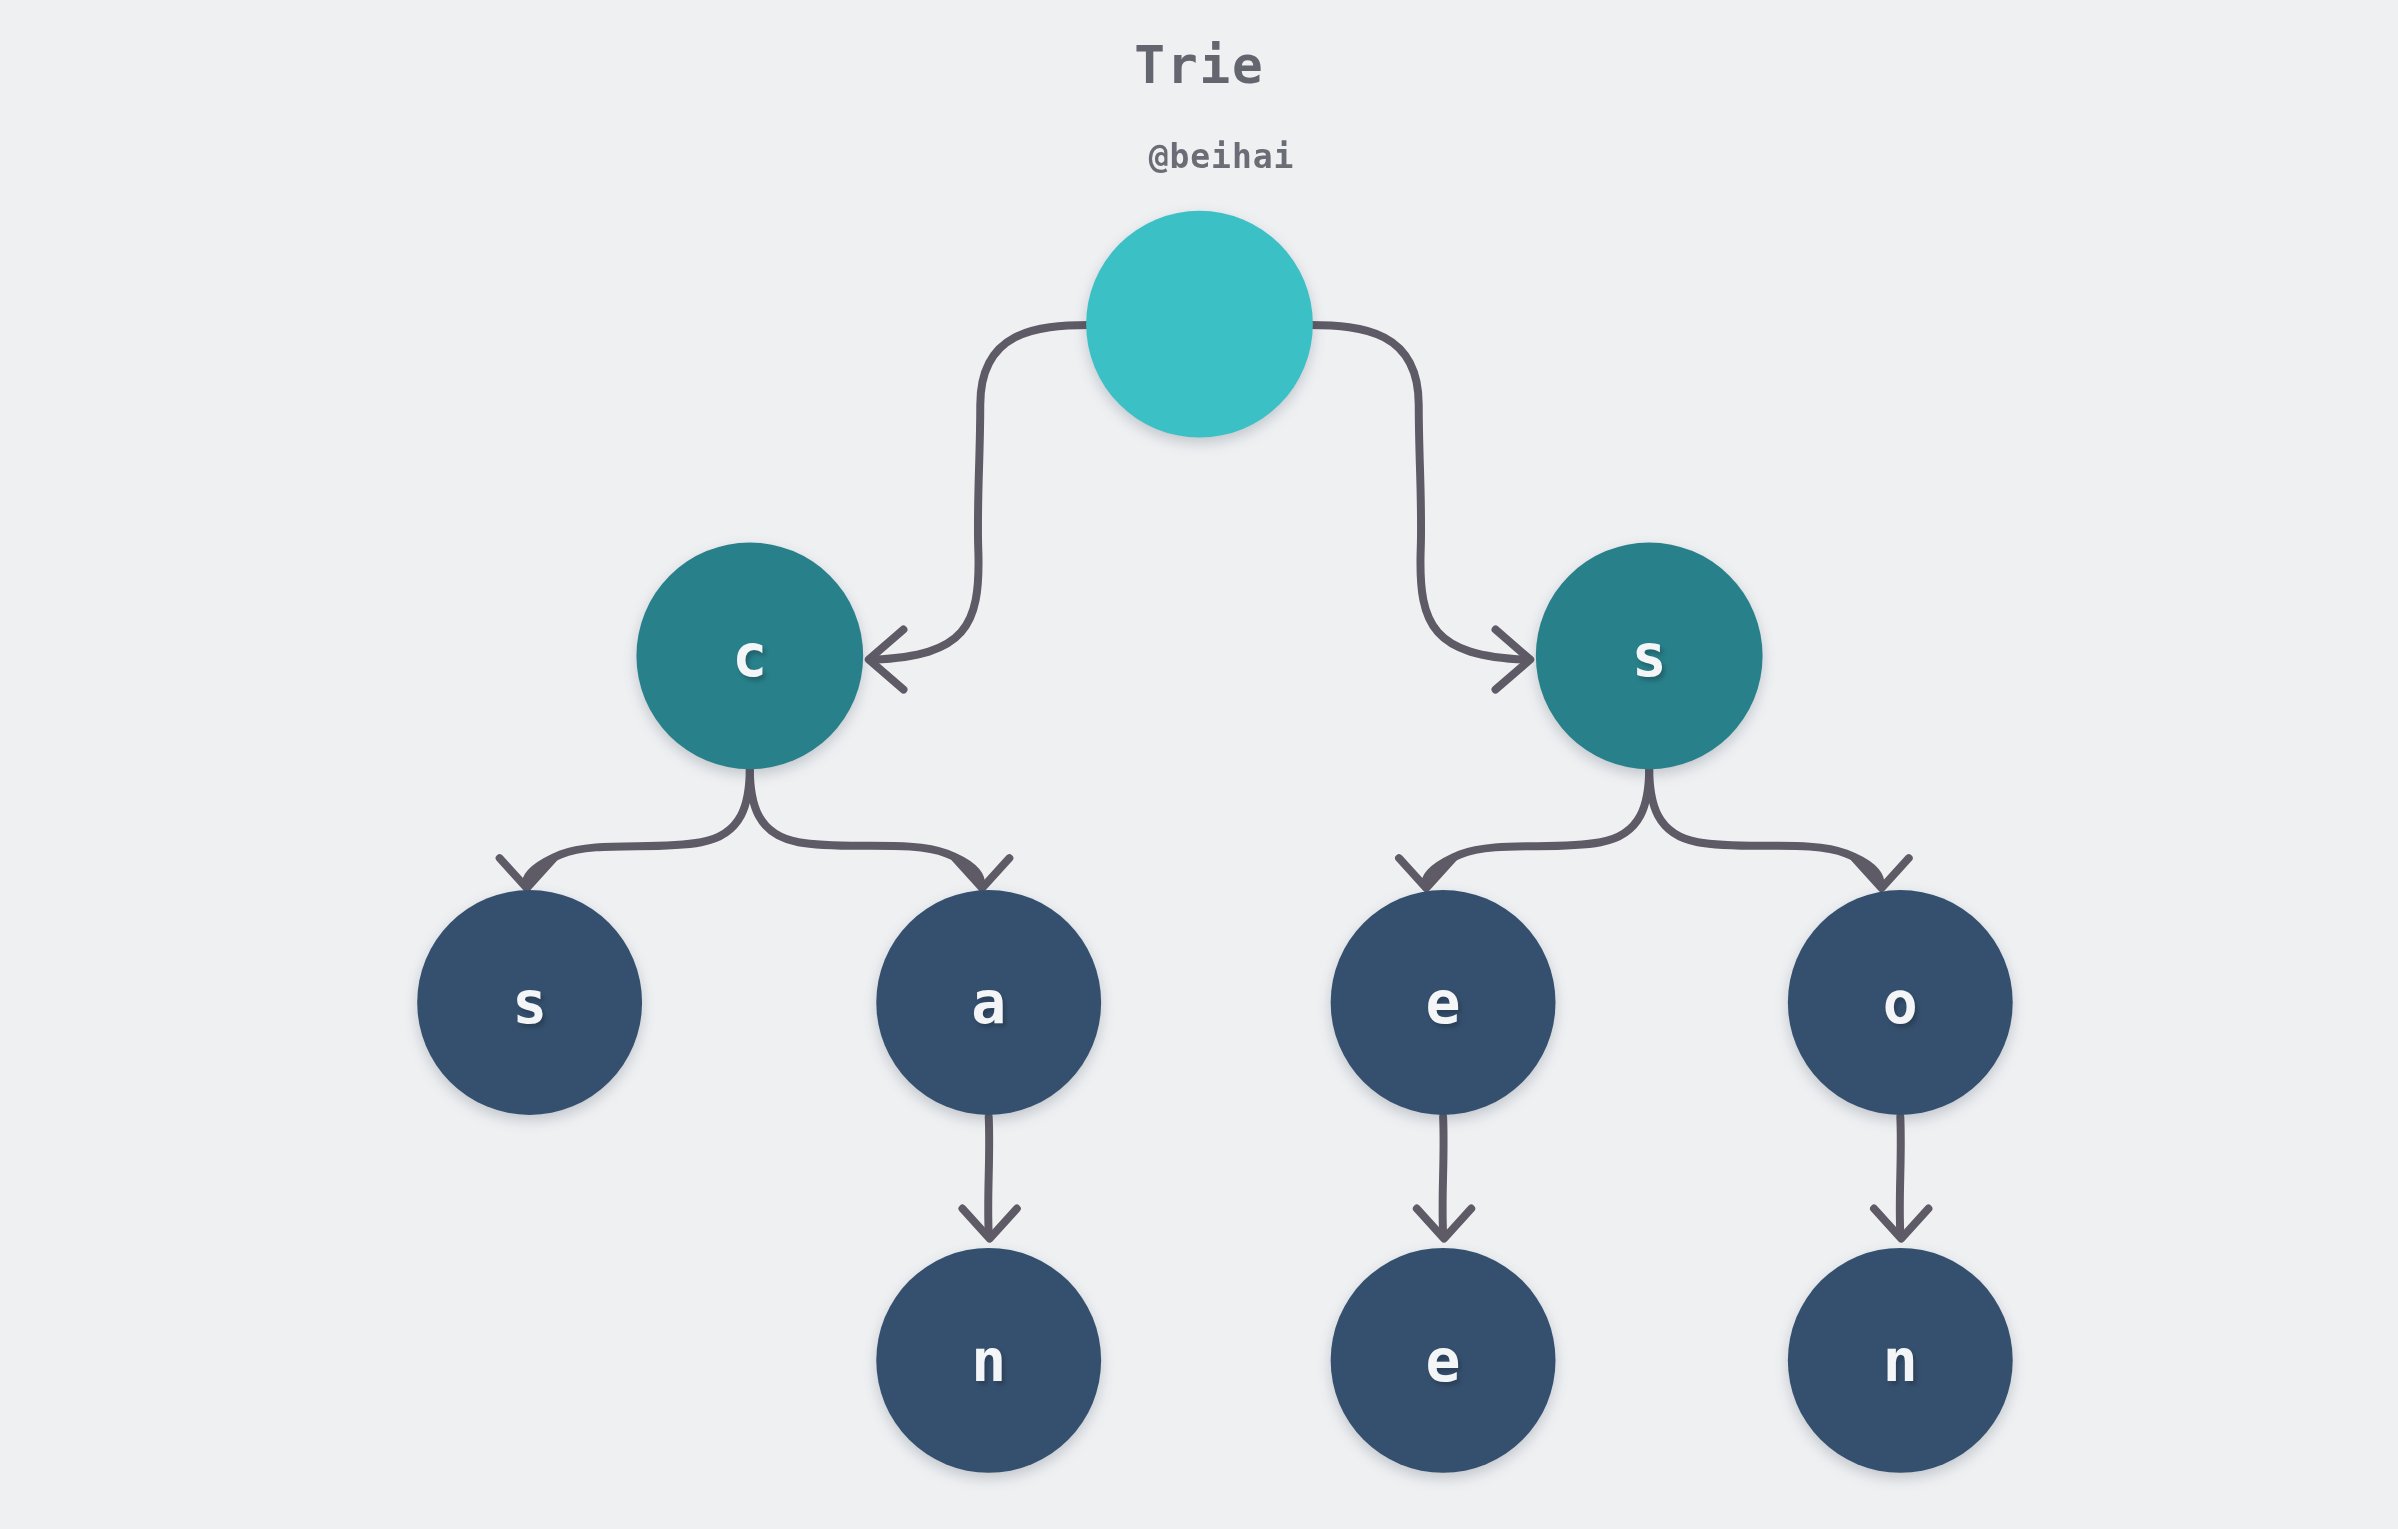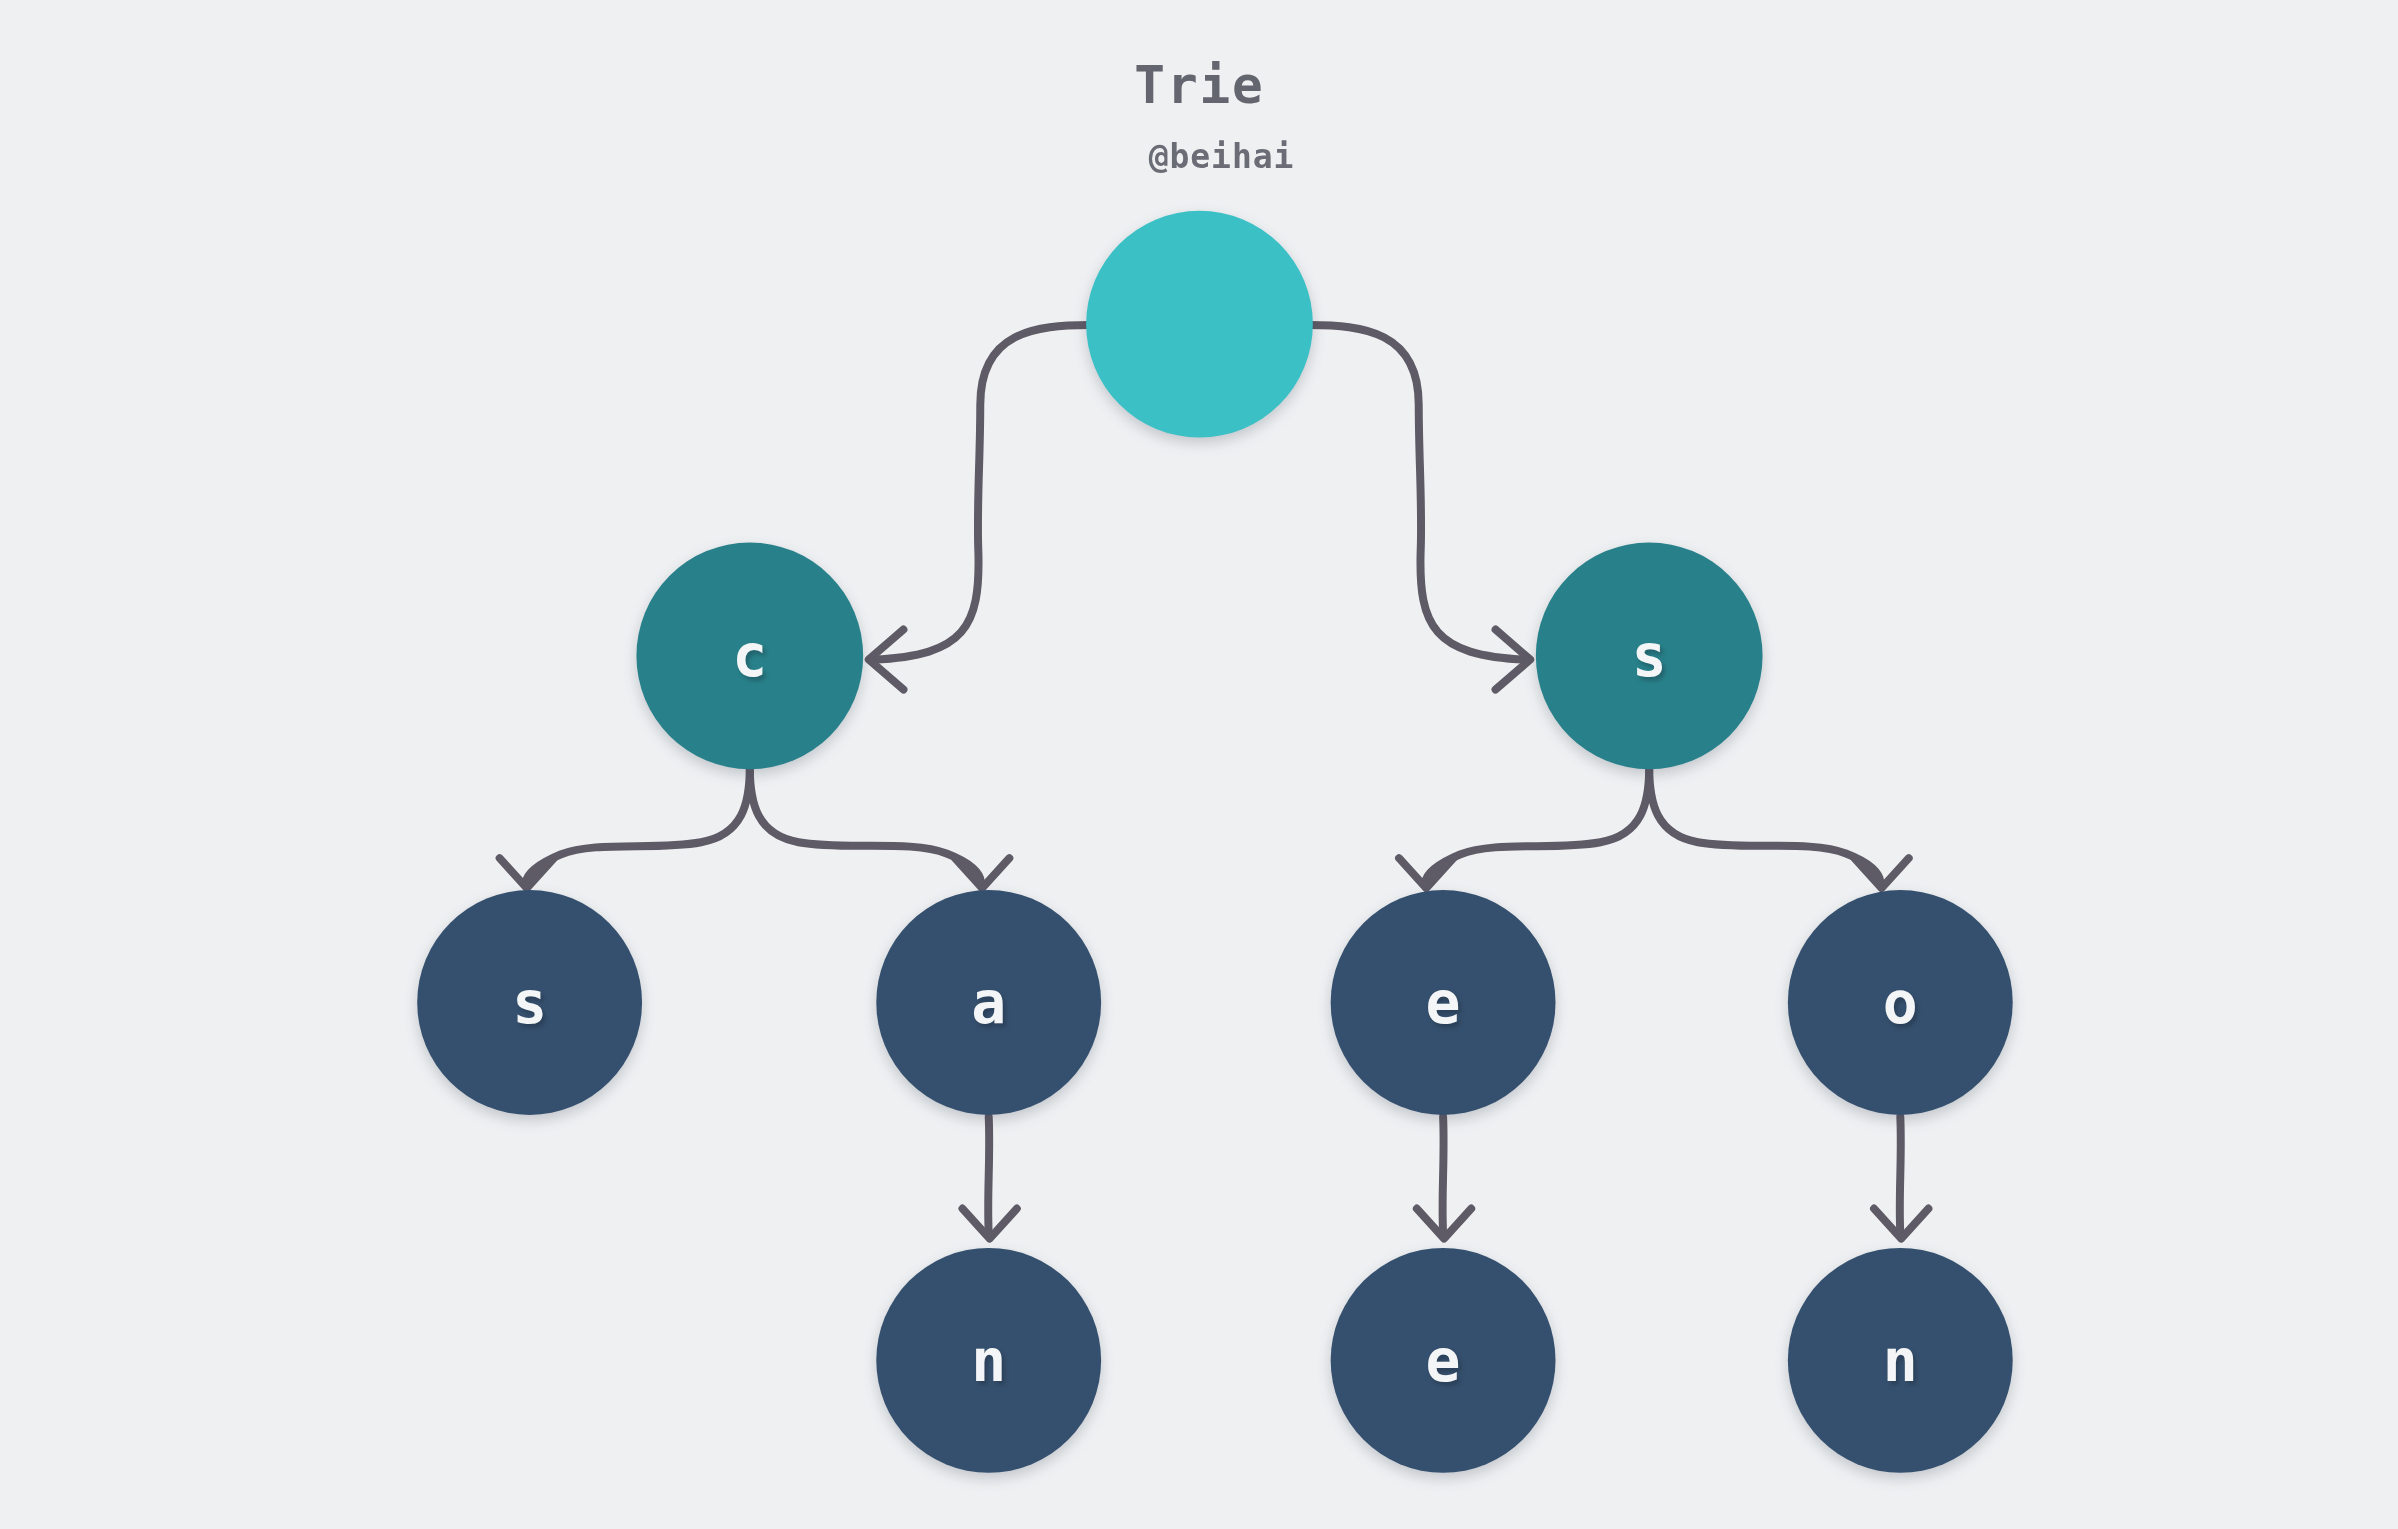--- a/index.html
+++ b/index.html
@@ -19,21 +19,21 @@
   .header {
     position: absolute;
     top: 0;
     left: 0;
     width: 2399px;
     text-align: center;
     pointer-events: none;
   }
   .title {
     position: absolute;
-    top: 56px;
+    top: 36px;
     left: 0;
     width: 2399px;
     font-size: 51px;
     font-weight: bold;
     color: var(--title-text, #63666e);
     letter-spacing: 1.9px;
   }
   .subtitle {
     position: absolute;
     top: 137px;

